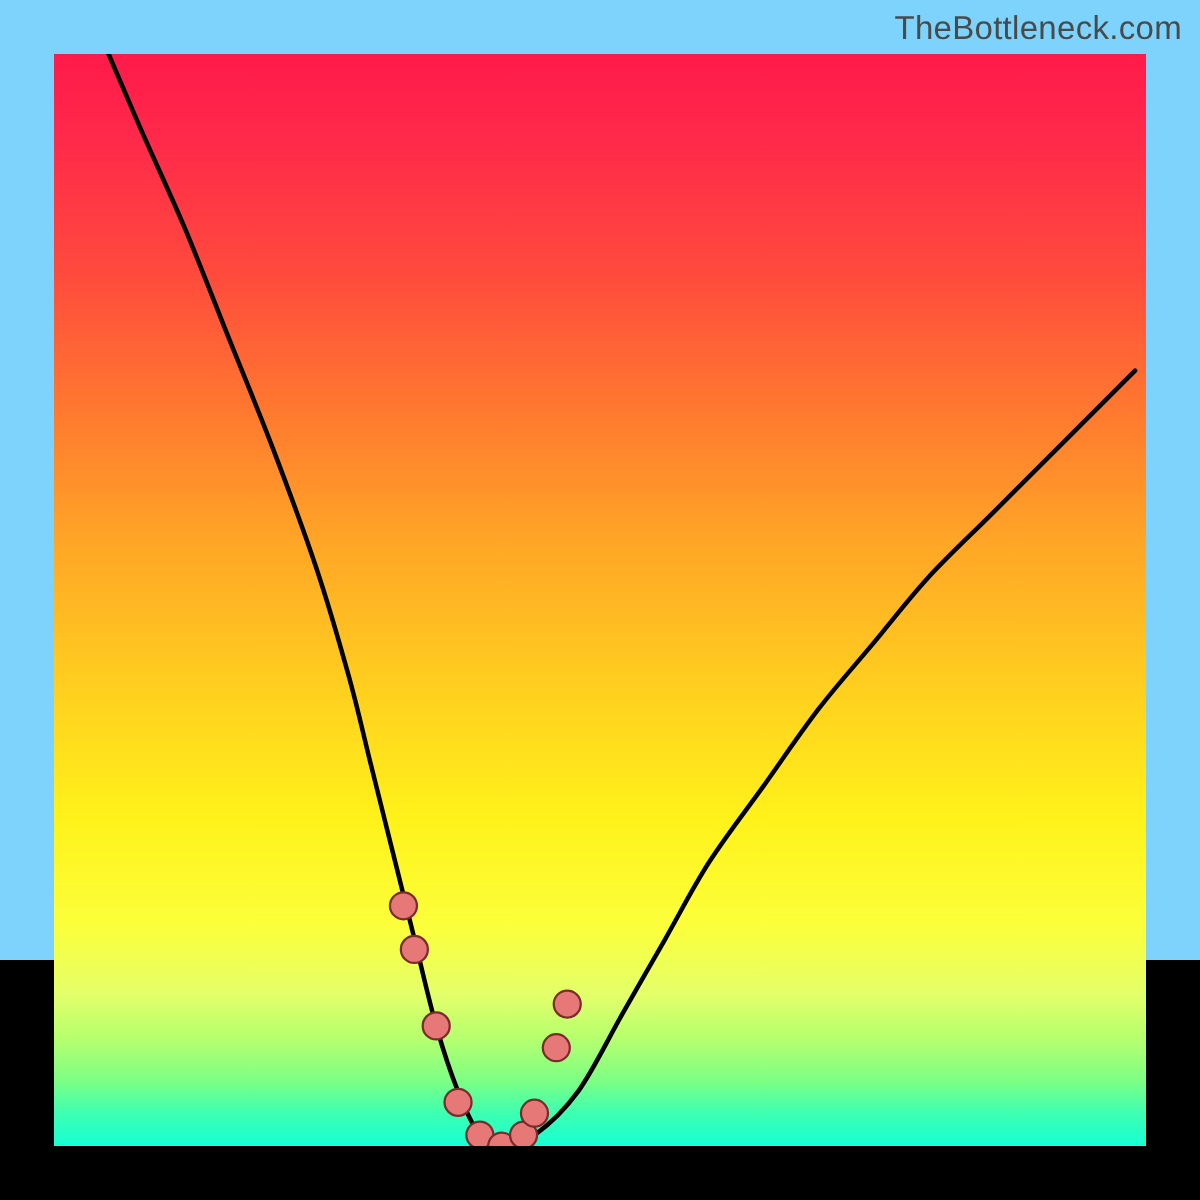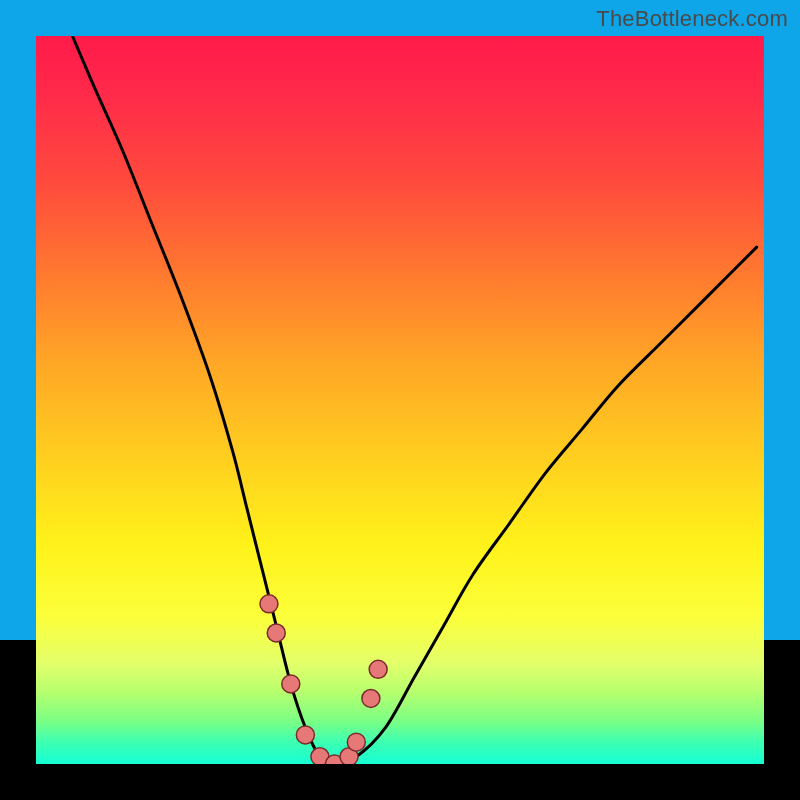--- a/index.html
+++ b/index.html
@@ -7,21 +7,21 @@
     padding: 0;
     width: 800px;
     height: 800px;
     background: #000;
     overflow: hidden;
   }
   .frame {
     position: relative;
     width: 800px;
     height: 640px;
-    background: #0ea5e9;
+    background: #7dd3fc;
   }
   .plot-area {
     position: absolute;
     left: 36px;
     top: 36px;
     width: 728px;
     height: 728px;
     background: linear-gradient(to bottom,
       #ff1a4a 0%,
       #ff2a4a 8%,

